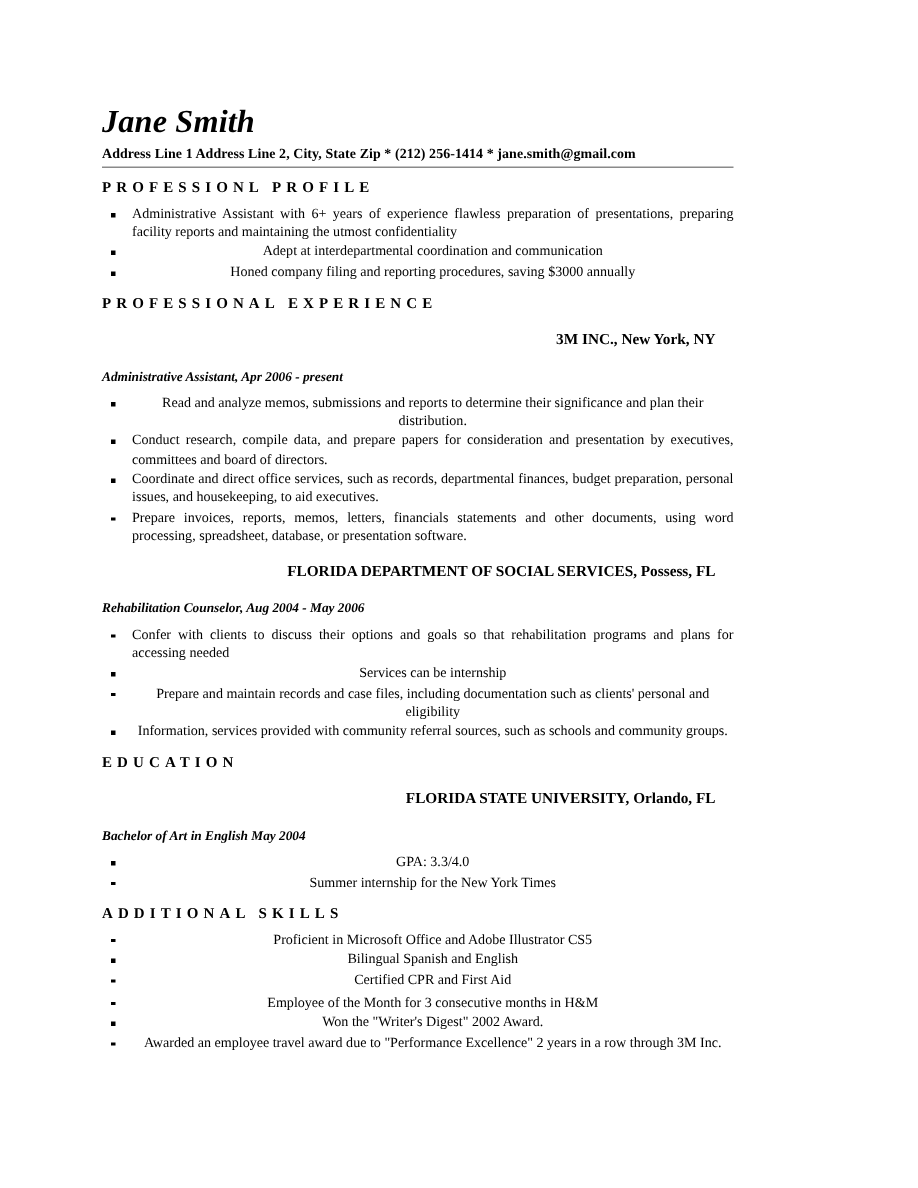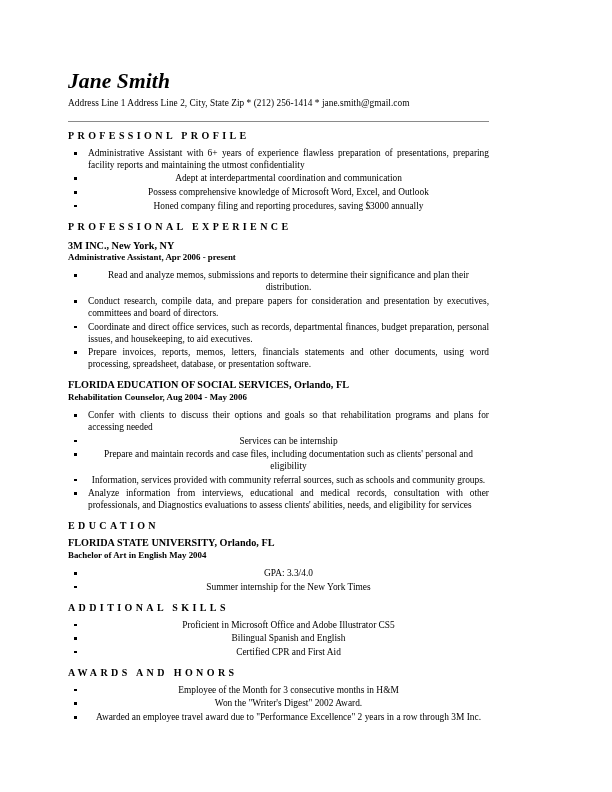--- a/index.html
+++ b/index.html
@@ -25,43 +25,45 @@
   .name {
     font-size: 21.5px;
     font-weight: bold;
     font-style: italic;
     line-height: 1.08;
     letter-spacing: 0.1px;
     margin: 0 0 5px 0;
   }
   .contact {
     font-size: 9.3px;
-    font-weight: normal;
+    font-weight: bold;
     line-height: 1.15;
     letter-spacing: 0.05px;
     margin: 0;
-    padding-bottom: 12px;
+    padding-bottom: 2px;
     border-bottom: 1px solid #8a8a8a;
   }
   .section-head {
     font-size: 10px;
     font-weight: bold;
     letter-spacing: 3.4px;
     margin: 8px 0 5px 0;
     line-height: 1.2;
   }
   .section-head.tight-top { margin-top: 9px; }
   .org {
     font-size: 10.2px;
     font-weight: bold;
     line-height: 1.25;
-    margin: 0;
+    margin: 12px;
+    text-align: right;
   }
   .role {
     font-size: 8.9px;
+    font-style: italic;
     font-weight: bold;
     line-height: 1.25;
     margin: 0 0 2px 0;
   }
   ul.bullets {
     list-style: none;
     margin: 6px 0 0 0;
     padding: 0;
   }
   ul.bullets.snug { margin-top: 3px; }
@@ -92,66 +94,63 @@
 
 <div class="page">
 
   <h1 class="name">Jane Smith</h1>
   <div class="contact">Address Line 1 Address Line 2, City, State Zip *  (212) 256-1414 * jane.smith@gmail.com</div>
 
   <div class="section-head">PROFESSIONL PROFILE</div>
   <ul class="bullets snug">
     <li class="justify">Administrative Assistant with 6+ years of experience flawless preparation of presentations, preparing facility reports and maintaining the utmost confidentiality</li>
     <li>Adept at interdepartmental coordination and communication</li>
-    <li>Possess comprehensive knowledge of Microsoft Word, Excel, and Outlook</li>
     <li>Honed company filing and reporting procedures, saving $3000 annually</li>
   </ul>
 
   <div class="section-head tight-top">PROFESSIONAL EXPERIENCE</div>
 
   <div class="exp-block first">
     <div class="org">3M INC., New York, NY</div>
     <div class="role">Administrative Assistant, Apr 2006 - present</div>
     <ul class="bullets">
       <li>Read and analyze memos, submissions and reports to determine their significance and plan their distribution.</li>
       <li class="justify">Conduct research, compile data, and prepare papers for consideration and presentation by executives, committees and board of directors.</li>
       <li class="justify">Coordinate and direct office services, such as records, departmental finances, budget preparation, personal issues, and housekeeping, to aid executives.</li>
       <li class="justify">Prepare invoices, reports, memos, letters, financials statements and other documents, using word processing, spreadsheet, database, or presentation software.</li>
     </ul>
   </div>
 
   <div class="exp-block">
-    <div class="org">FLORIDA EDUCATION OF SOCIAL SERVICES, Orlando, FL</div>
+    <div class="org">FLORIDA DEPARTMENT OF SOCIAL SERVICES, Possess, FL</div>
     <div class="role">Rehabilitation Counselor, Aug 2004 - May 2006</div>
     <ul class="bullets">
       <li class="justify">Confer with clients to discuss their options and goals so that rehabilitation programs and plans for accessing needed</li>
       <li>Services can be internship</li>
       <li>Prepare and maintain records and case files, including documentation such as clients' personal and eligibility</li>
       <li>Information, services provided with community referral sources, such as schools and community groups.</li>
-      <li class="justify">Analyze information from interviews, educational and medical records, consultation with other professionals, and Diagnostics evaluations to assess clients' abilities, needs, and eligibility for services</li>
     </ul>
   </div>
 
   <div class="section-head tight-top">EDUCATION</div>
   <div class="edu-block">
     <div class="org">FLORIDA STATE UNIVERSITY, Orlando, FL</div>
     <div class="role">Bachelor of Art in English May 2004</div>
     <ul class="bullets">
       <li>GPA: 3.3/4.0</li>
       <li>Summer internship for the New York Times</li>
     </ul>
   </div>
 
   <div class="section-head tight-top">ADDITIONAL SKILLS</div>
   <ul class="bullets snug">
     <li>Proficient in Microsoft Office and Adobe Illustrator CS5</li>
     <li>Bilingual Spanish and English</li>
     <li>Certified CPR and First Aid</li>
   </ul>
 
-  <div class="section-head tight-top">AWARDS AND HONORS</div>
   <ul class="bullets snug">
     <li>Employee of the Month for 3 consecutive months in H&amp;M</li>
     <li>Won the "Writer's Digest" 2002 Award.</li>
     <li>Awarded an employee travel award due to "Performance Excellence" 2 years in a row through 3M Inc.</li>
   </ul>
 
 </div>
 
 </body></html>

